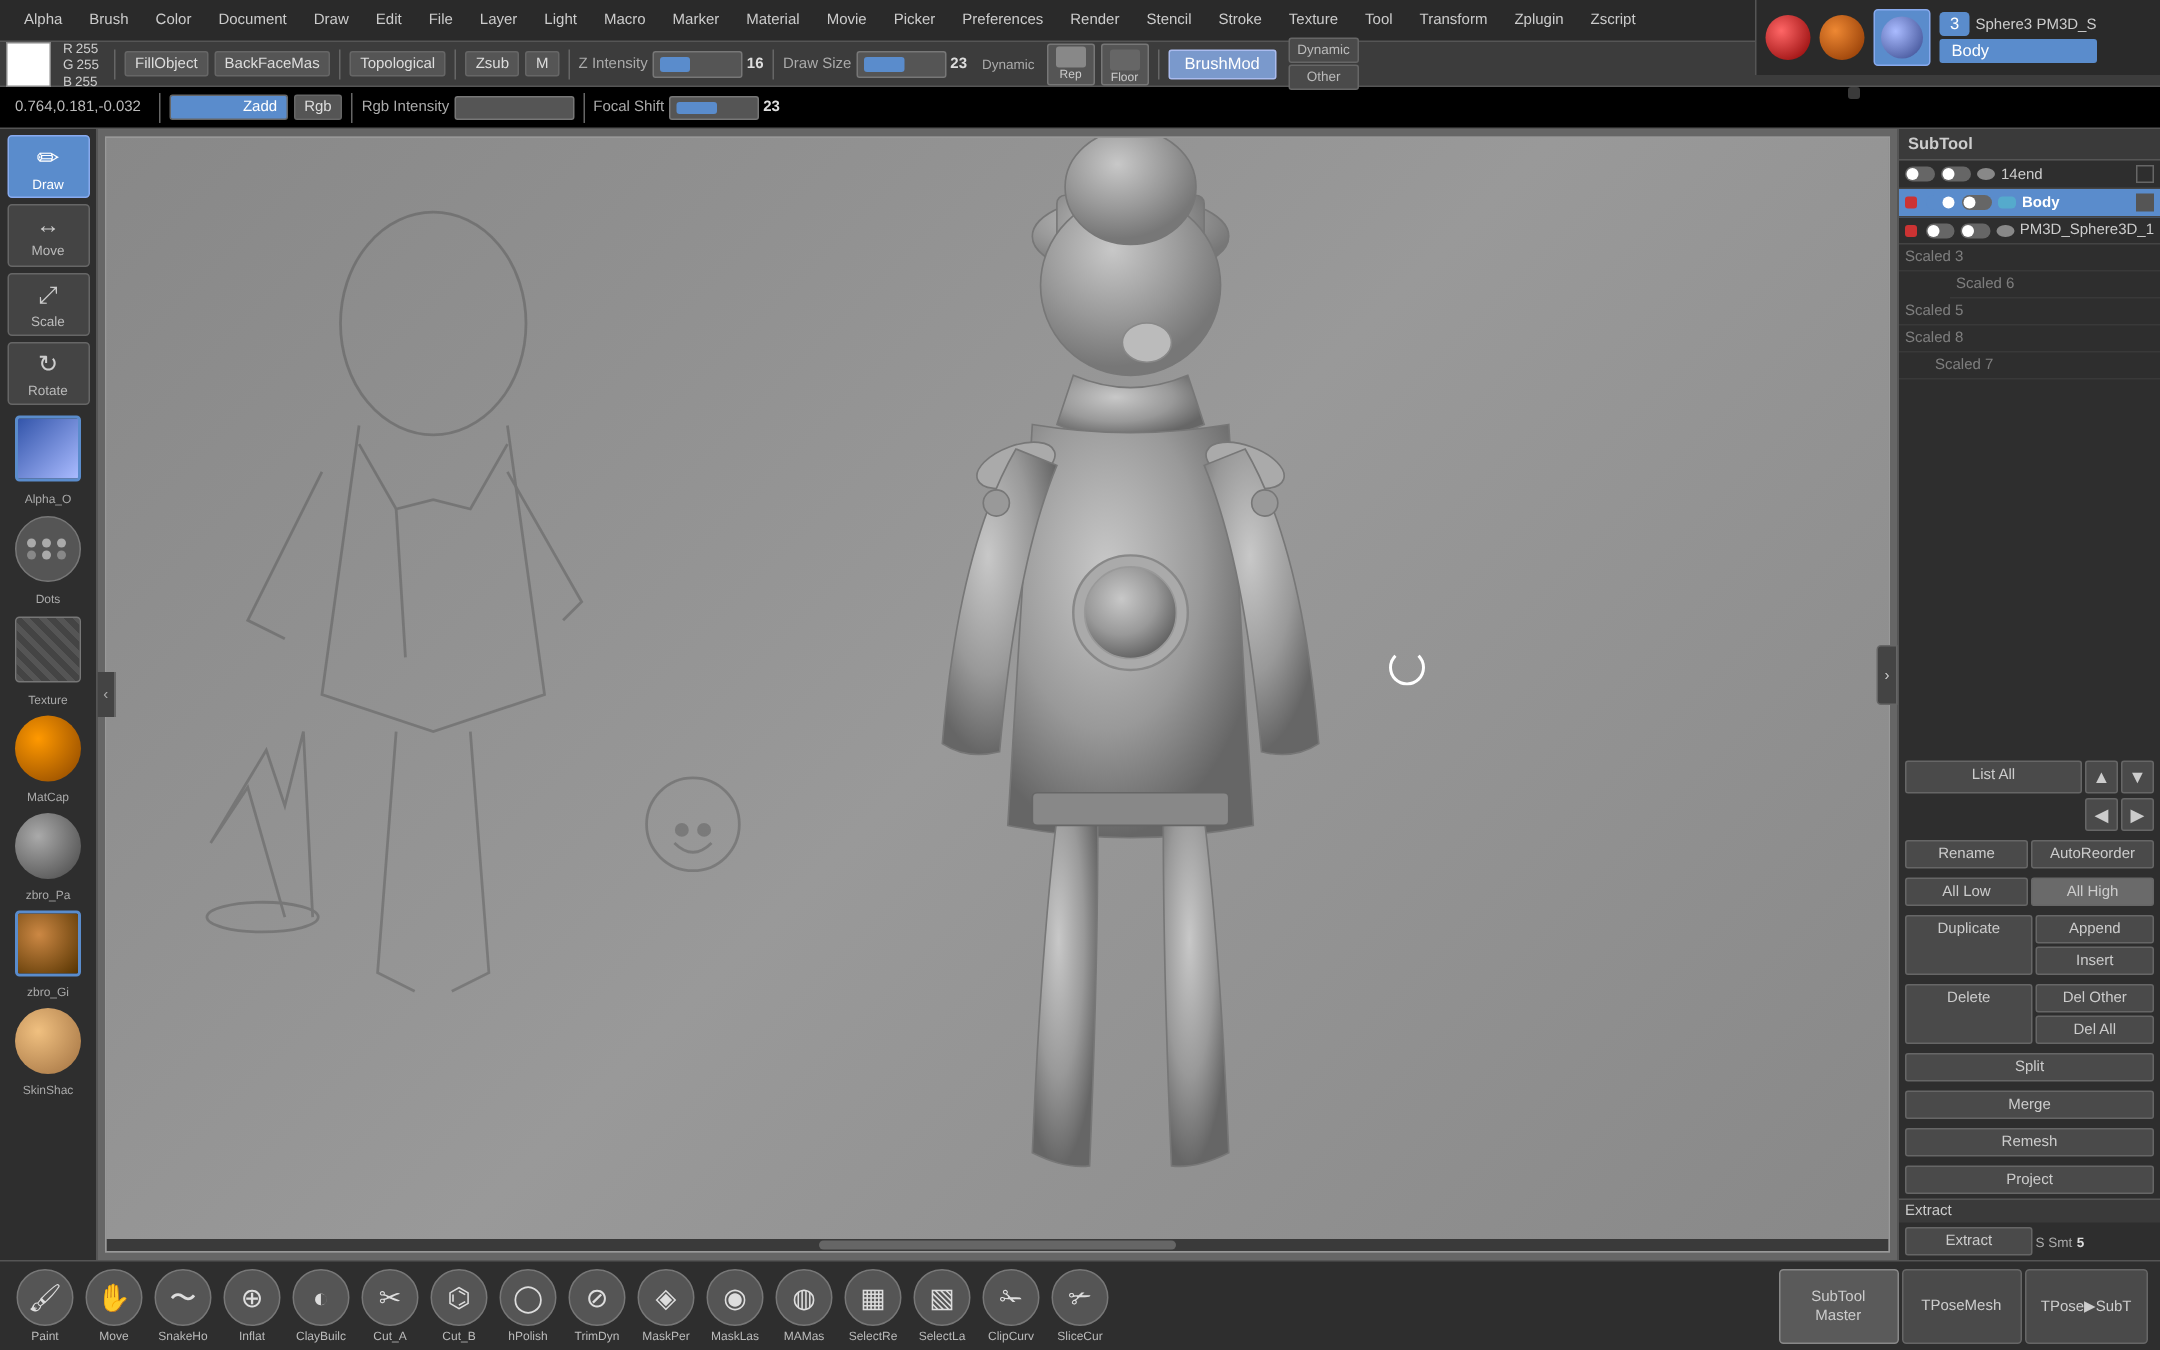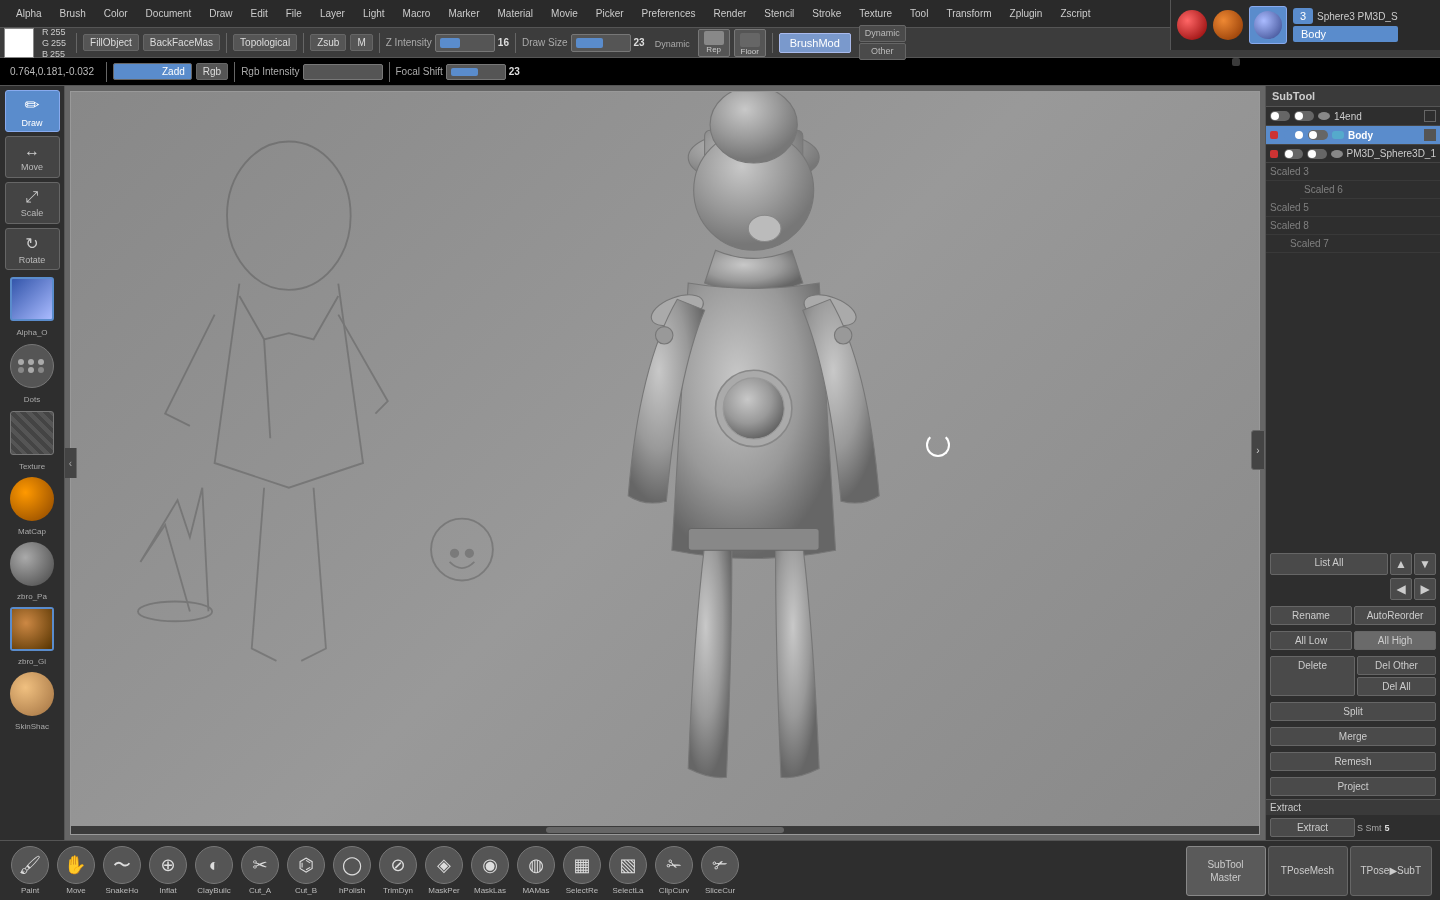--- a/index.html
+++ b/index.html
@@ -750,20 +750,27 @@
     <div class="subtool-btn-row">
       <div class="st-btn">Rename</div>
       <div class="st-btn">AutoReorder</div>
     </div>
 
     <div class="subtool-btn-row">
       <div class="st-btn">All Low</div>
       <div class="st-btn" style="background:#6a6a6a;">All High</div>
     </div>
 
+    <div class="subtool-btn-row">
+      <div class="st-btn">Duplicate</div>
+      <div style="display:flex; flex-direction:column; gap:2px; flex:1;">
+        <div class="st-btn">Append</div>
+        <div class="st-btn">Insert</div>
+      </div>
+    </div>
 
     <div class="subtool-btn-row">
       <div class="st-btn">Delete</div>
       <div style="display:flex; flex-direction:column; gap:2px; flex:1;">
         <div class="st-btn">Del Other</div>
         <div class="st-btn">Del All</div>
       </div>
     </div>
 
     <div class="subtool-btn-row">

